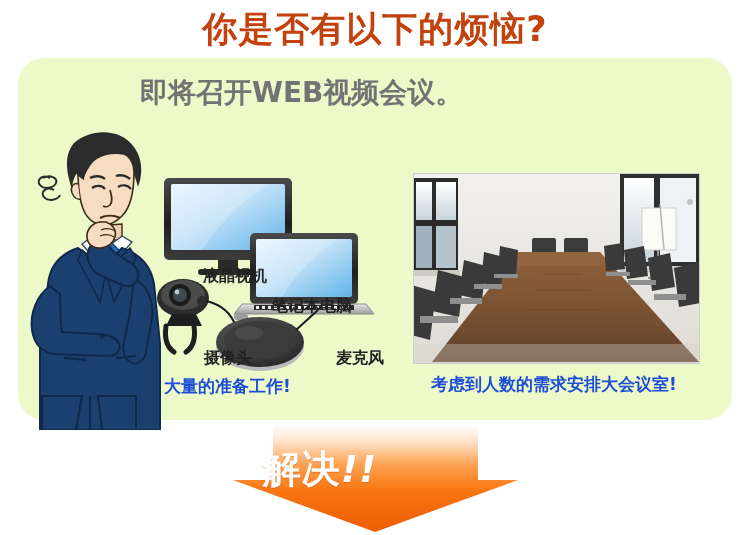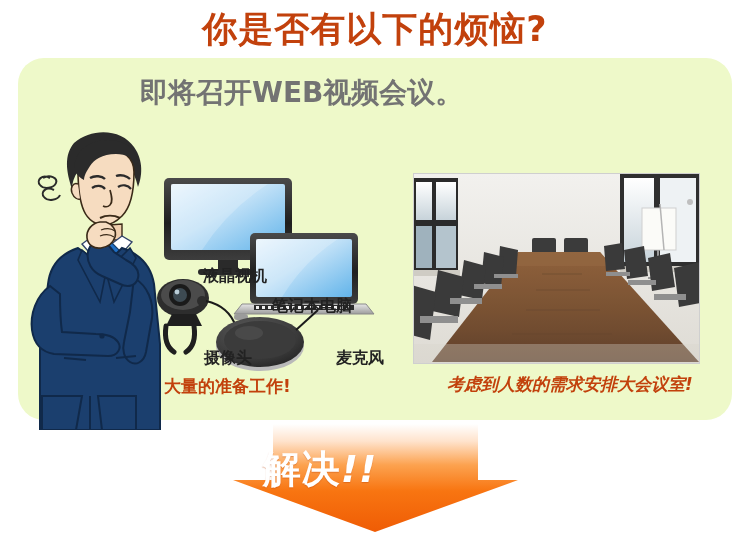--- a/index.html
+++ b/index.html
@@ -61,25 +61,25 @@
   .photo{
     position:absolute;left:413px;top:173px;width:285px;height:189px;
     overflow:hidden;background:#d9d4cc;
     border:1px solid #cfcfcf;
   }
   .photo svg{display:block;}
 
   
   .caption{
     position:absolute;
-    color:#c2410c;font-weight:bold;font-size:17px;
+    color:#1d4ed8;font-weight:bold;font-size:17px;
     white-space:nowrap;
   }
   .cap-left{left:164px;top:375px;}
-  .cap-right{left:447px;top:373px;font-style:italic;}
+  .cap-right{left:431px;top:373px;}
 
   
   .arrow-wrap{position:absolute;left:233px;top:424px;width:285px;height:108px;}
   .arrow-wrap svg{display:block;}
   .arrow-text{
     position:absolute;left:0;top:444px;width:640px;text-align:center;
     font-size:38px;font-weight:bold;color:#ffffff;
     letter-spacing:1px;white-space:nowrap;
     text-shadow:0 1px 1px rgba(180,60,0,.35);
   }

